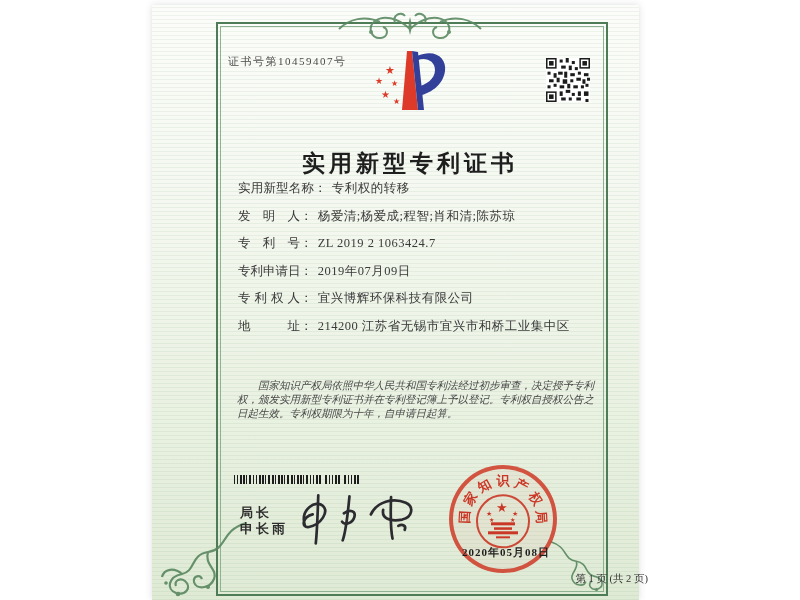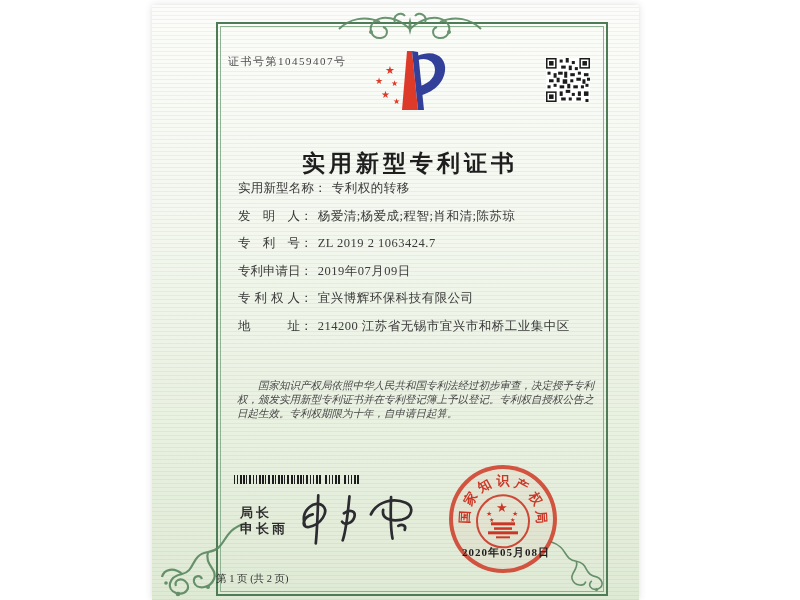--- a/index.html
+++ b/index.html
@@ -42,22 +42,22 @@
   .sc0{transform:translate(-50%,-50%) rotate(-87deg) translateY(-38px);}
   .sc1{transform:translate(-50%,-50%) rotate(-58deg) translateY(-38px);}
   .sc2{transform:translate(-50%,-50%) rotate(-29deg) translateY(-38px);}
   .sc3{transform:translate(-50%,-50%) rotate(0deg)  translateY(-38px);}
   .sc4{transform:translate(-50%,-50%) rotate(29deg)  translateY(-38px);}
   .sc5{transform:translate(-50%,-50%) rotate(58deg)  translateY(-38px);}
   .sc6{transform:translate(-50%,-50%) rotate(87deg)  translateY(-38px);}
   .emblem{position:absolute;left:50%;top:50%;transform:translate(-50%,-46%);}
   .sealdate{position:absolute;left:300px;top:540px;width:108px;text-align:center;
      font-size:11px;font-weight:600;letter-spacing:1px;color:#1f1f1f;z-index:5;}
-  .footerpage{position:absolute;left:64px;top:567px;width:388px;text-align:left;
-     font-size:10.5px;color:#333;}
+  .footerpage{position:absolute;left:64px;top:567px;width:388px;text-align:right;
+     font-size:10.5px;color:#333;padding-left:44px;}
   .orn-top{position:absolute;left:183px;top:2px;width:150px;height:40px;}
   .orn-bl{position:absolute;left:6px;top:514px;width:92px;height:80px;}
   .orn-br{position:absolute;left:396px;top:530px;width:62px;height:62px;transform:scaleX(-1);}
 </style>
 </head>
 <body>
 
 <div class="paper">
 
   <div class="bframe"></div>

